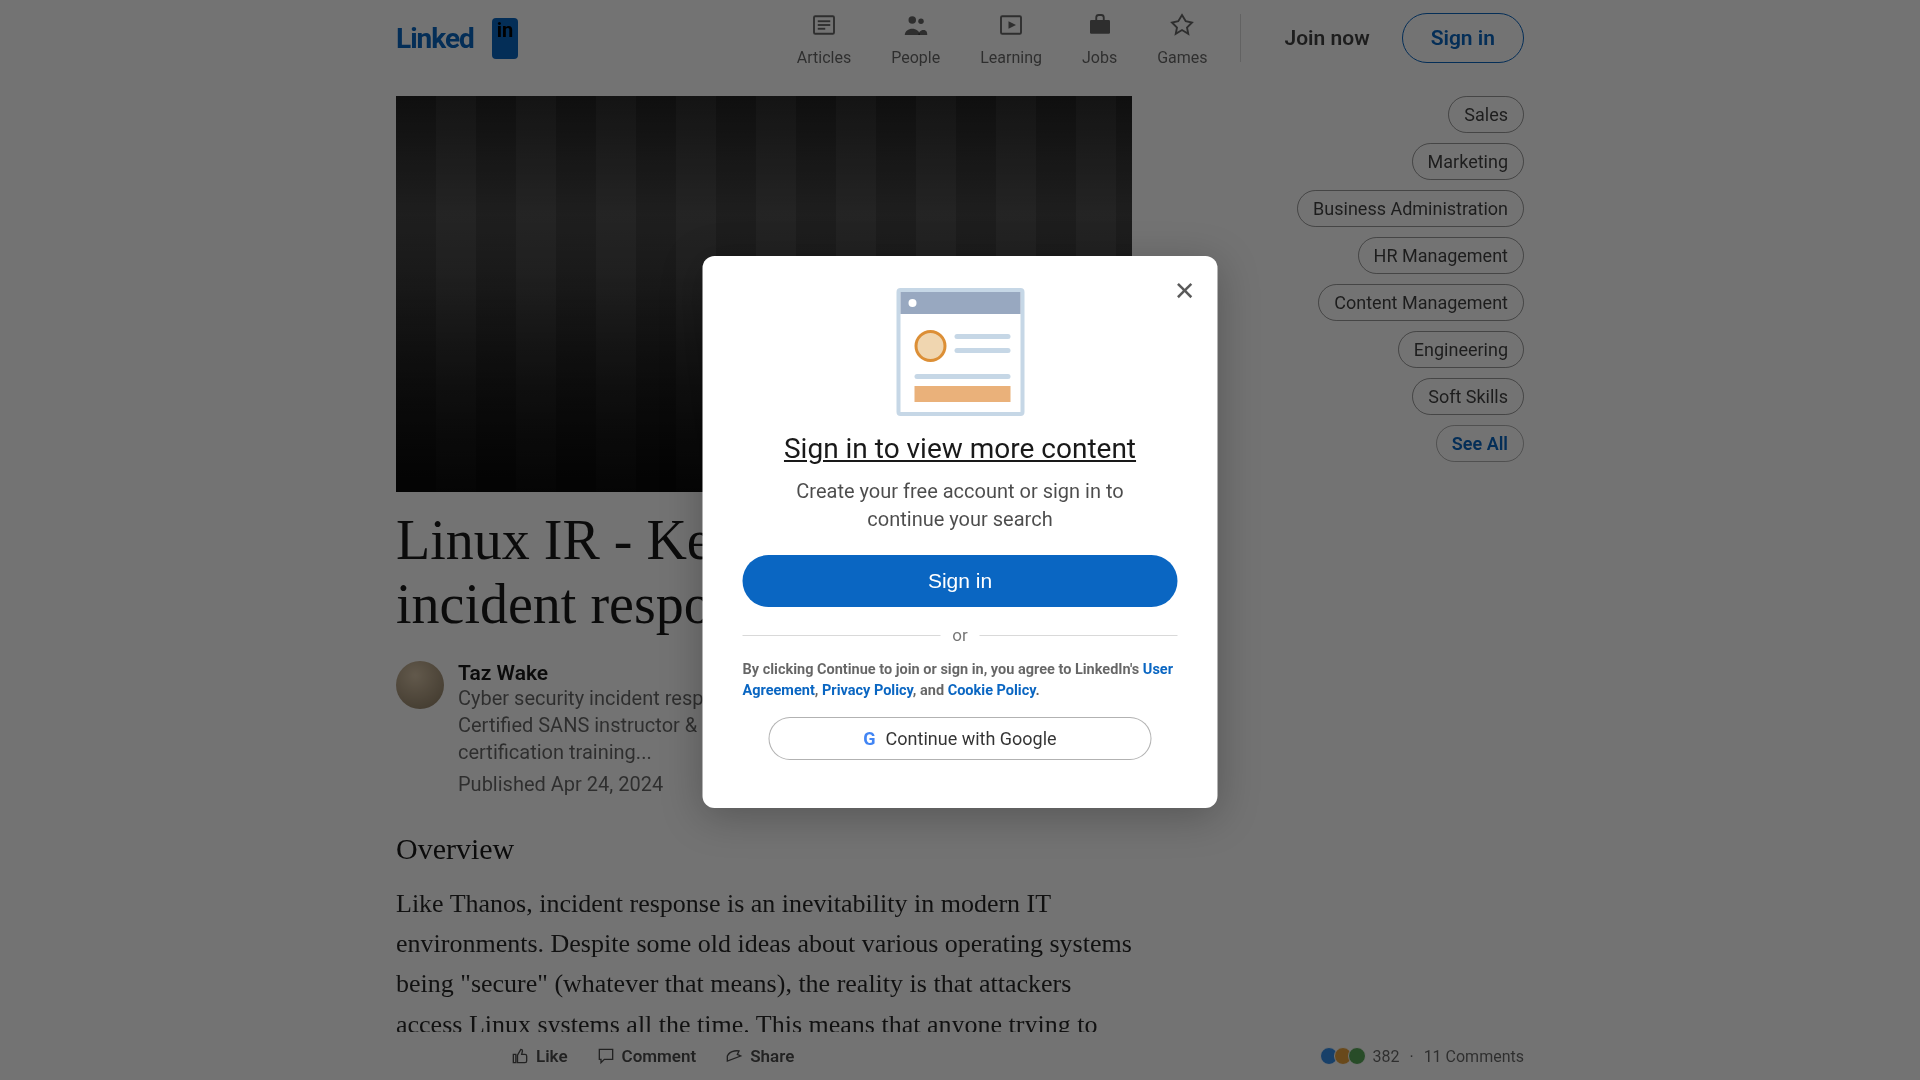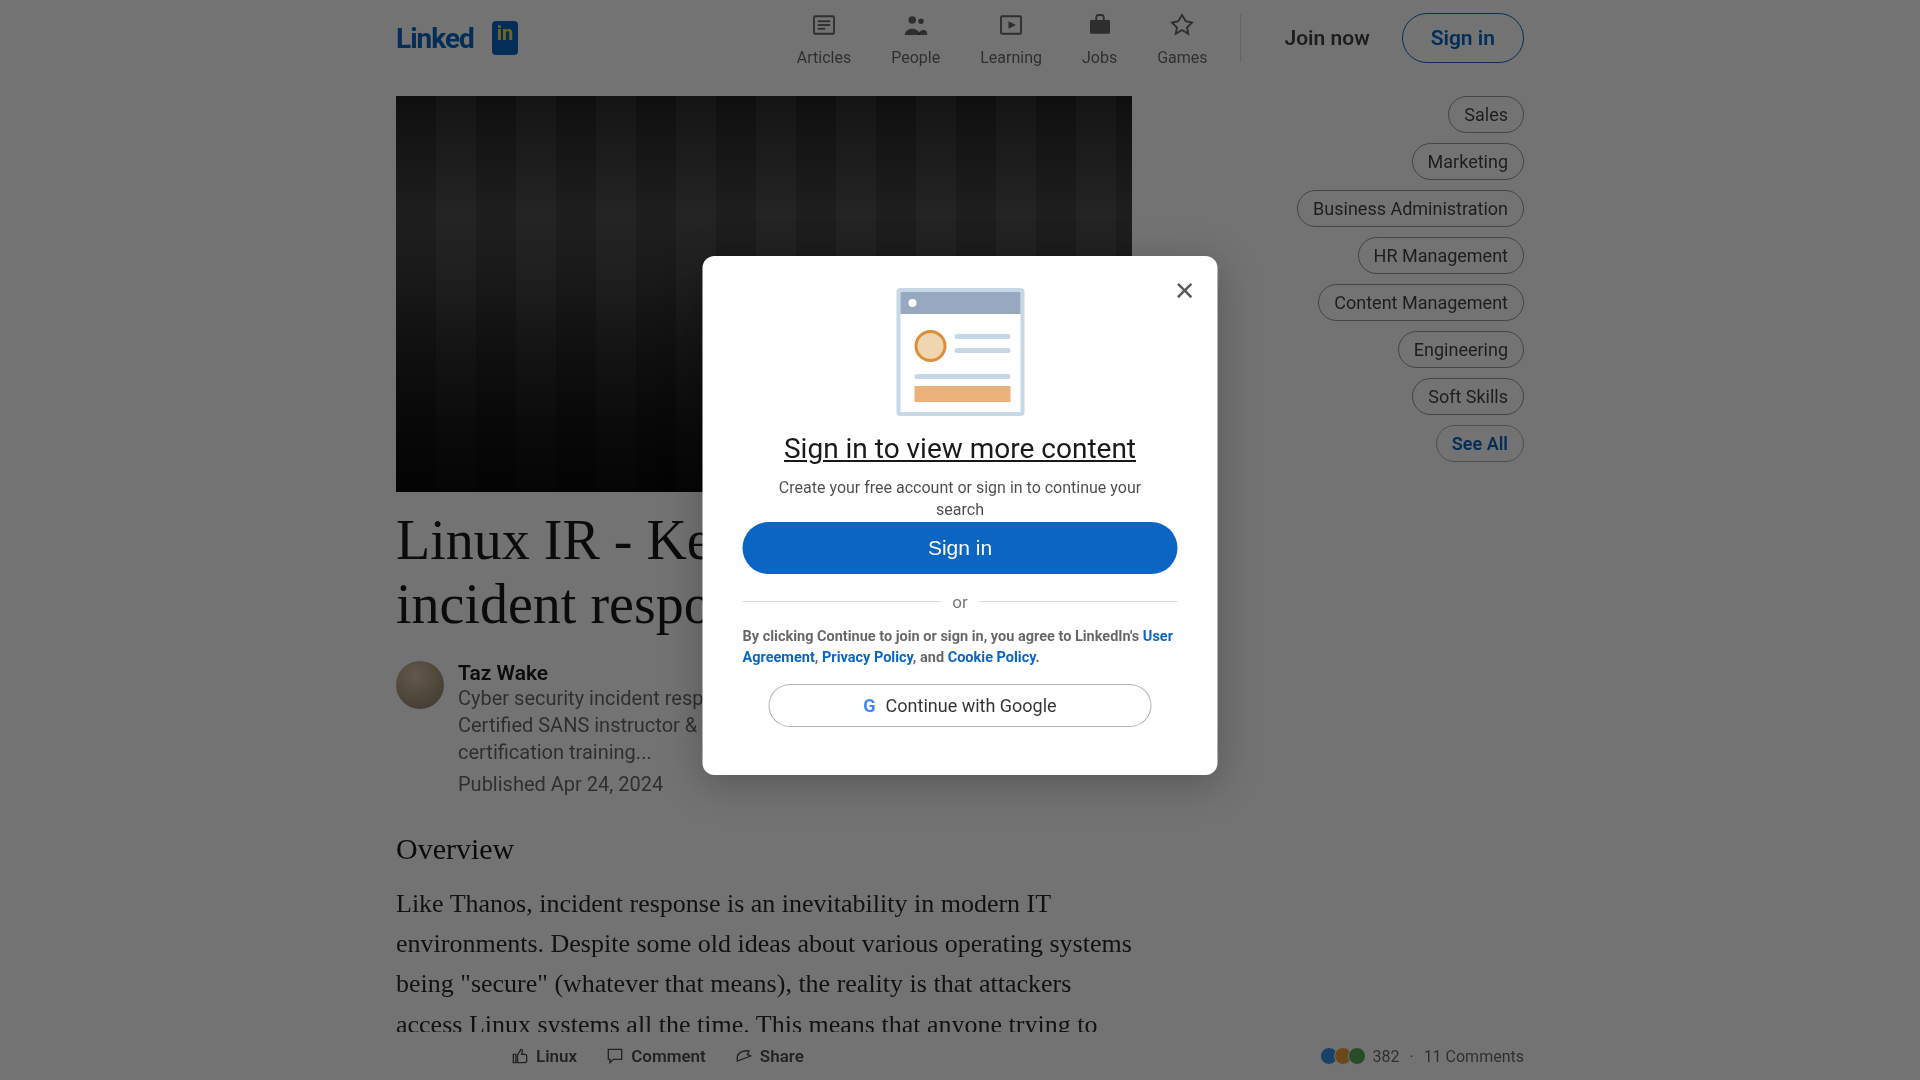--- a/index.html
+++ b/index.html
@@ -30,24 +30,24 @@
       margin: 0 auto;
     }
     .logo {
       display: flex;
       align-items: center;
       gap: 18px;
     }
     .logo-text { color: #0a66c2; font-weight: 700; font-size: 28px; letter-spacing: -1px; }
     .logo-in {
       background: #0a66c2;
-      color: #fde047;
+      color: #000000;
       font-weight: 700;
       font-size: 20px;
-      padding: 2px 5px 12px;
+      padding: 2px 5px 19px;
       border-radius: 4px;
       line-height: 1;
     }
     .nav-center {
       display: flex;
       align-items: center;
       gap: 40px;
     }
     .nav-item {
       display: flex;
@@ -286,23 +286,24 @@
       position:absolute; bottom:10px; left:14px; right:10px; height:16px;
       background:#eab17a;
     }
     .modal h2 {
       font-size: 28px;
       font-weight: 400;
       margin: 8px 0 12px;
       text-decoration: underline;
     }
     .modal p.sub {
-      font-size: 16px;
+      font-size: 20px;
       color: rgba(0,0,0,0.7);
       line-height: 1.4;
+      margin-bottom: 22px;
       padding: 0 20px;
     }
     .modal .signin-btn {
       width: 100%;
       background: #0a66c2;
       color: #fff;
       font-size: 21px;
       font-weight: 500;
       padding: 14px 0;
       border-radius: 999px;
@@ -440,21 +441,21 @@
         <span class="pill see-all">See All</span>
       </div>
     </aside>
   </div>
 
   <div class="social-bar">
     <div class="social-btn">
       <svg viewBox="0 0 24 24">
           <path d="M7 10v10H4V10zM20 12c0-1-1-2-2-2h-4l1-4c0-1-1-2-2-2l-4 7v9h9c1 0 2-1 2-2z"></path>
         </svg>
-      <span>Linux</span>
+      <span>Like</span>
     </div>
     <div class="social-btn">
       <svg viewBox="0 0 24 24">
           <path d="M4 4h16v12H10l-4 4v-4H4z"></path>
         </svg>
       <span>Comment</span>
     </div>
     <div class="social-btn">
       <svg viewBox="0 0 24 24">
           <path d="M4 12c4-8 14-6 14-6l-2 4 4 2-16 6z"></path>

